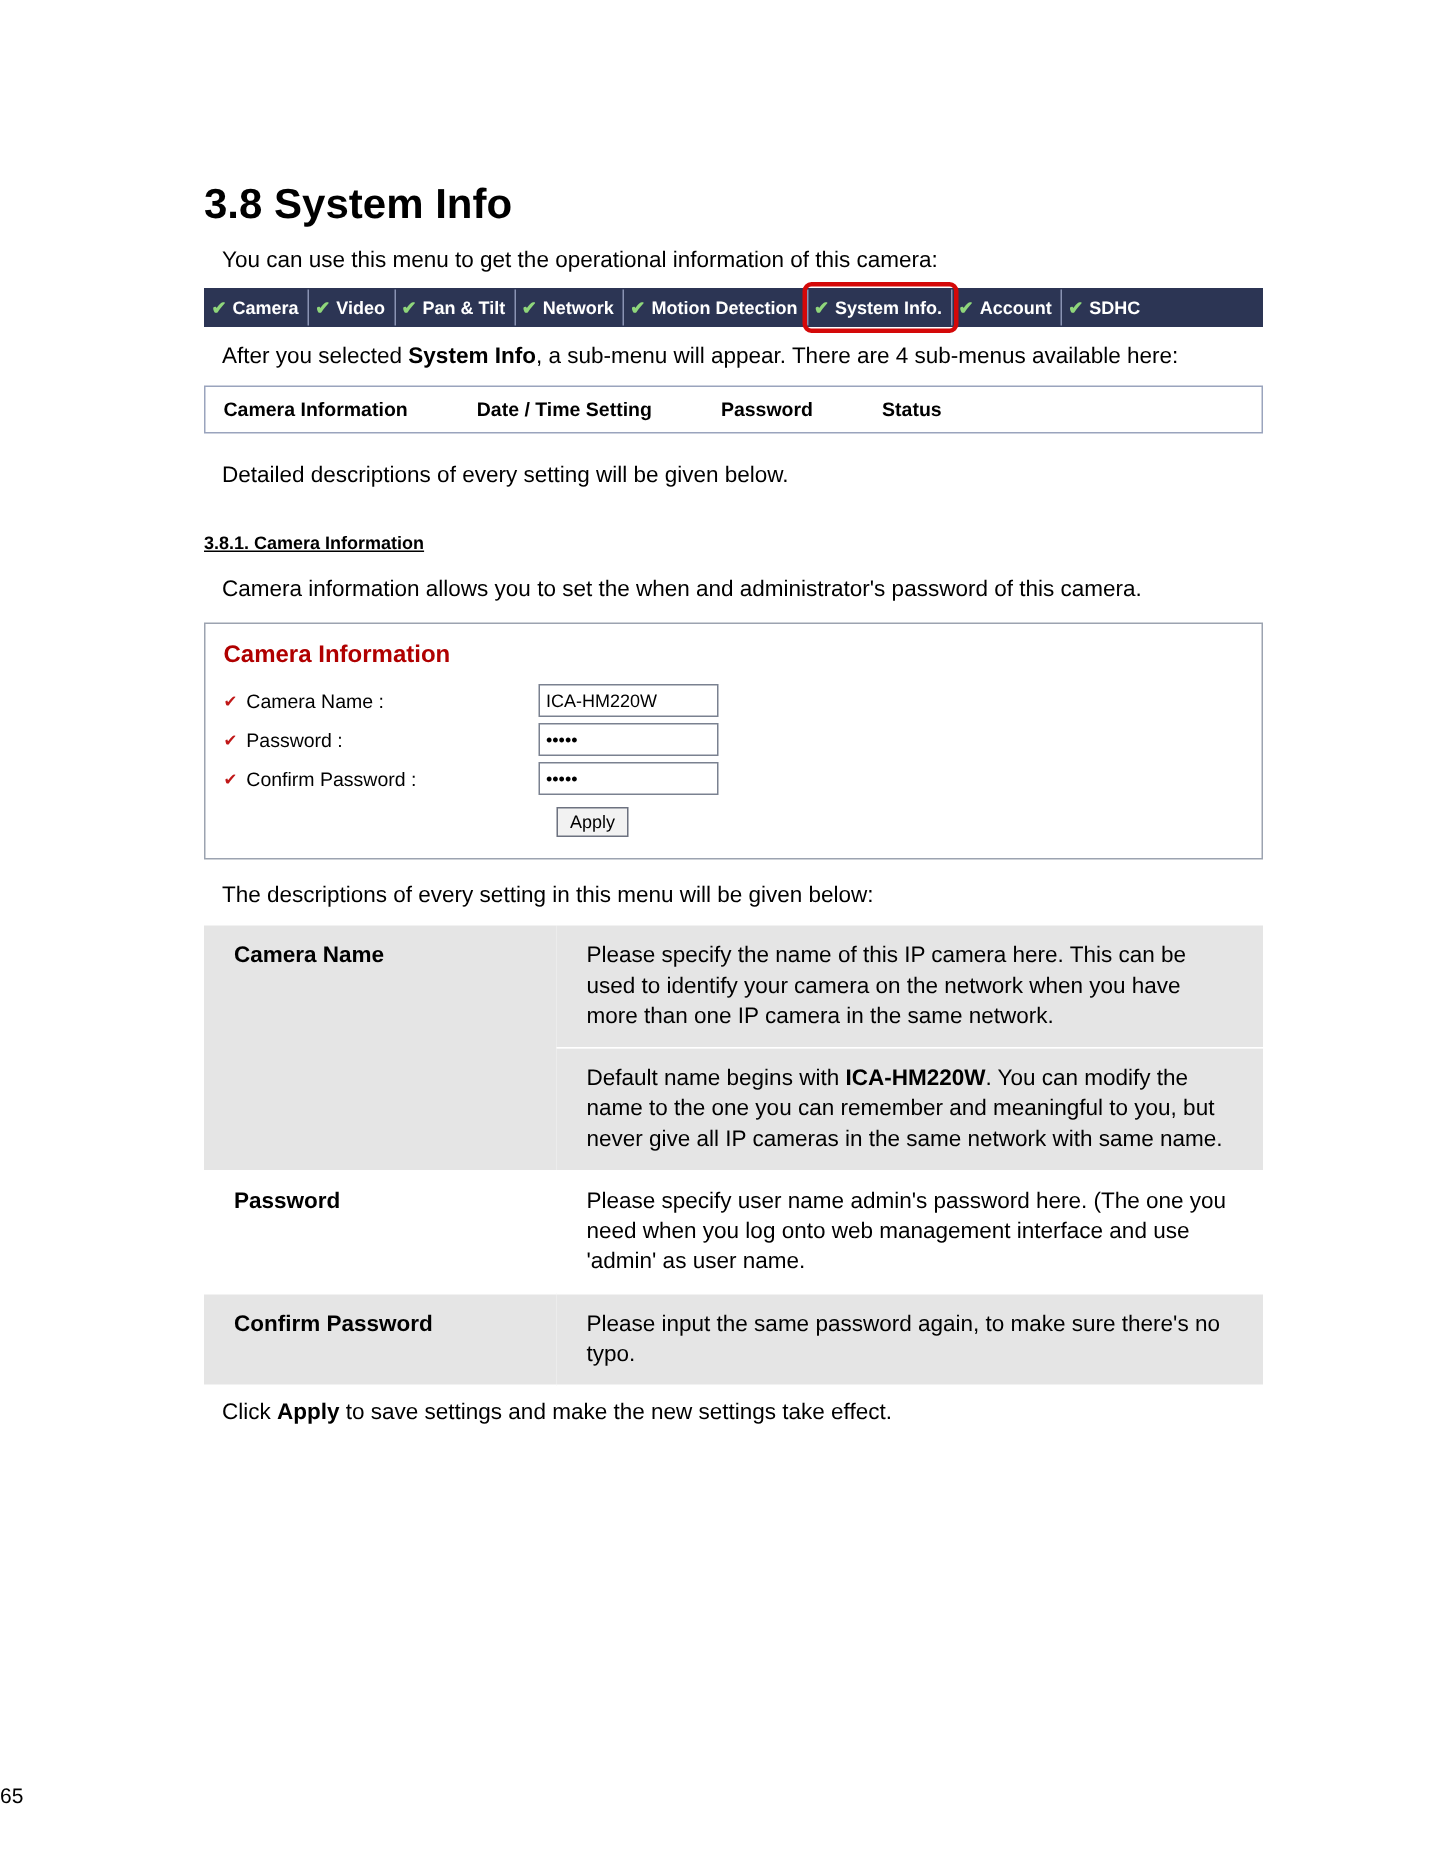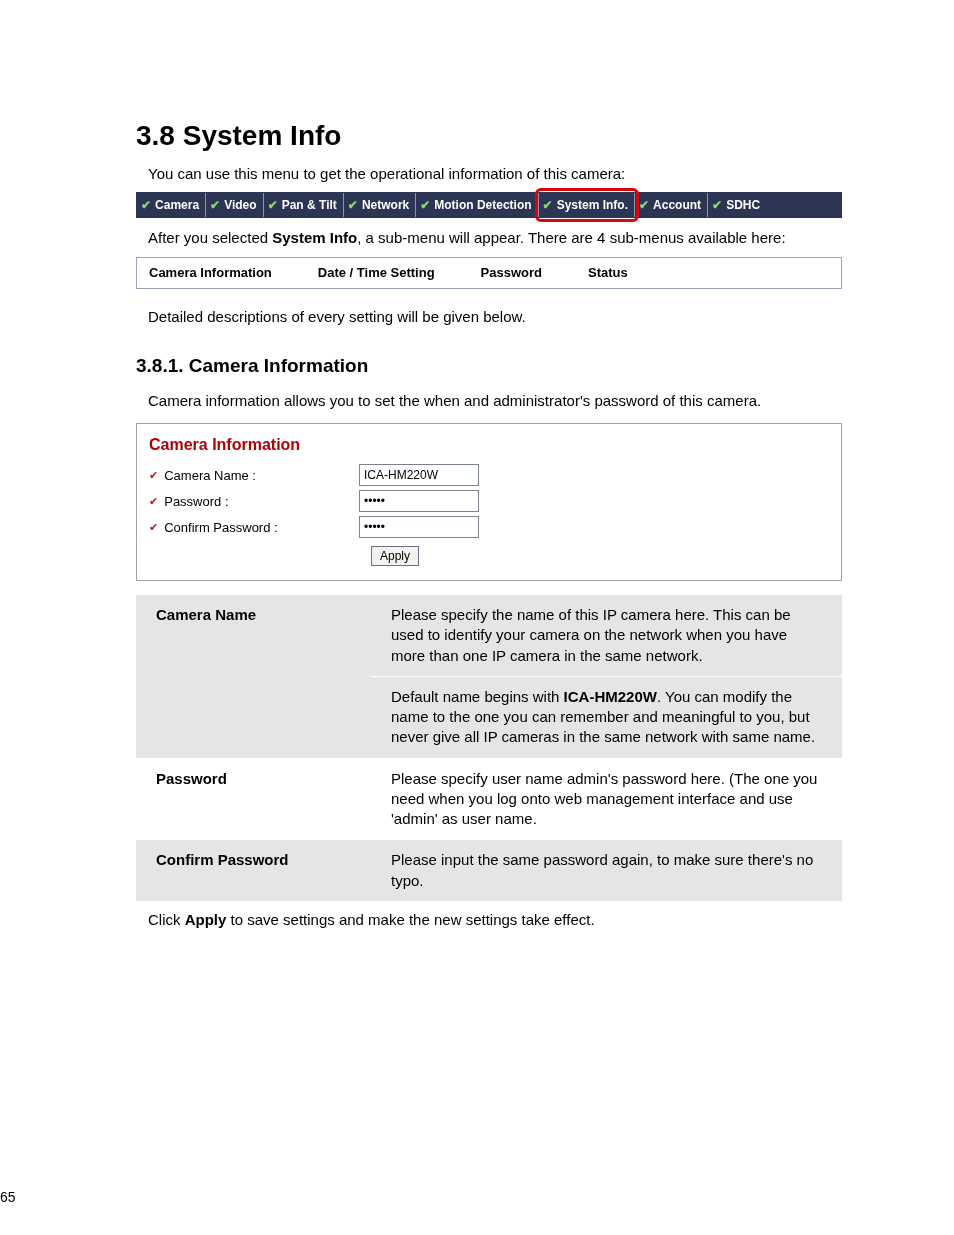--- a/index.html
+++ b/index.html
@@ -71,23 +71,24 @@
     font-size: 13px;
     font-weight: bold;
     color: #000;
     margin: 8px 0 18px 0;
   }
   .submenu-bar .sub-item {
     padding: 0 34px 0 12px;
   }
   
   h2.subsection-title {
-    font-size: 19px;
+    font-size: 12px;
     font-weight: bold;
     margin: 28px 0 14px 0;
+    text-decoration: underline;
   }
   
   .camera-form {
     border: 1px solid #9ca3b0;
     padding: 10px 12px 14px 12px;
     margin: 12px 0 14px 0;
     font-size: 13px;
   }
   .camera-form .cf-title {
     color: #b00000;
@@ -242,20 +243,21 @@
         <span>Confirm Password :</span>
       </div>
       <input class="txt" type="text" value="•••••" style="">
     </div>
 
     <div class="apply-row">
       <button class="apply">Apply</button>
     </div>
   </div>
 
+  <p class="body-text">The descriptions of every setting in this menu will be given below:</p>
 
   <table class="desc-table">
     <tbody>
         <tr class="shade">
       <td class="col-label" rowspan="2">Camera Name</td>
       <td>Please specify the name of this IP camera here. This can be used to identify your camera on the network when you have more than one IP camera in the same network.</td>
     </tr>
     <tr class="shade">
       <td>
         <span>Default name begins with </span><b>ICA-HM220W</b><span>. You can modify the name to the one you can remember and meaningful to you, but never give all IP cameras in the same network with same name.</span>

